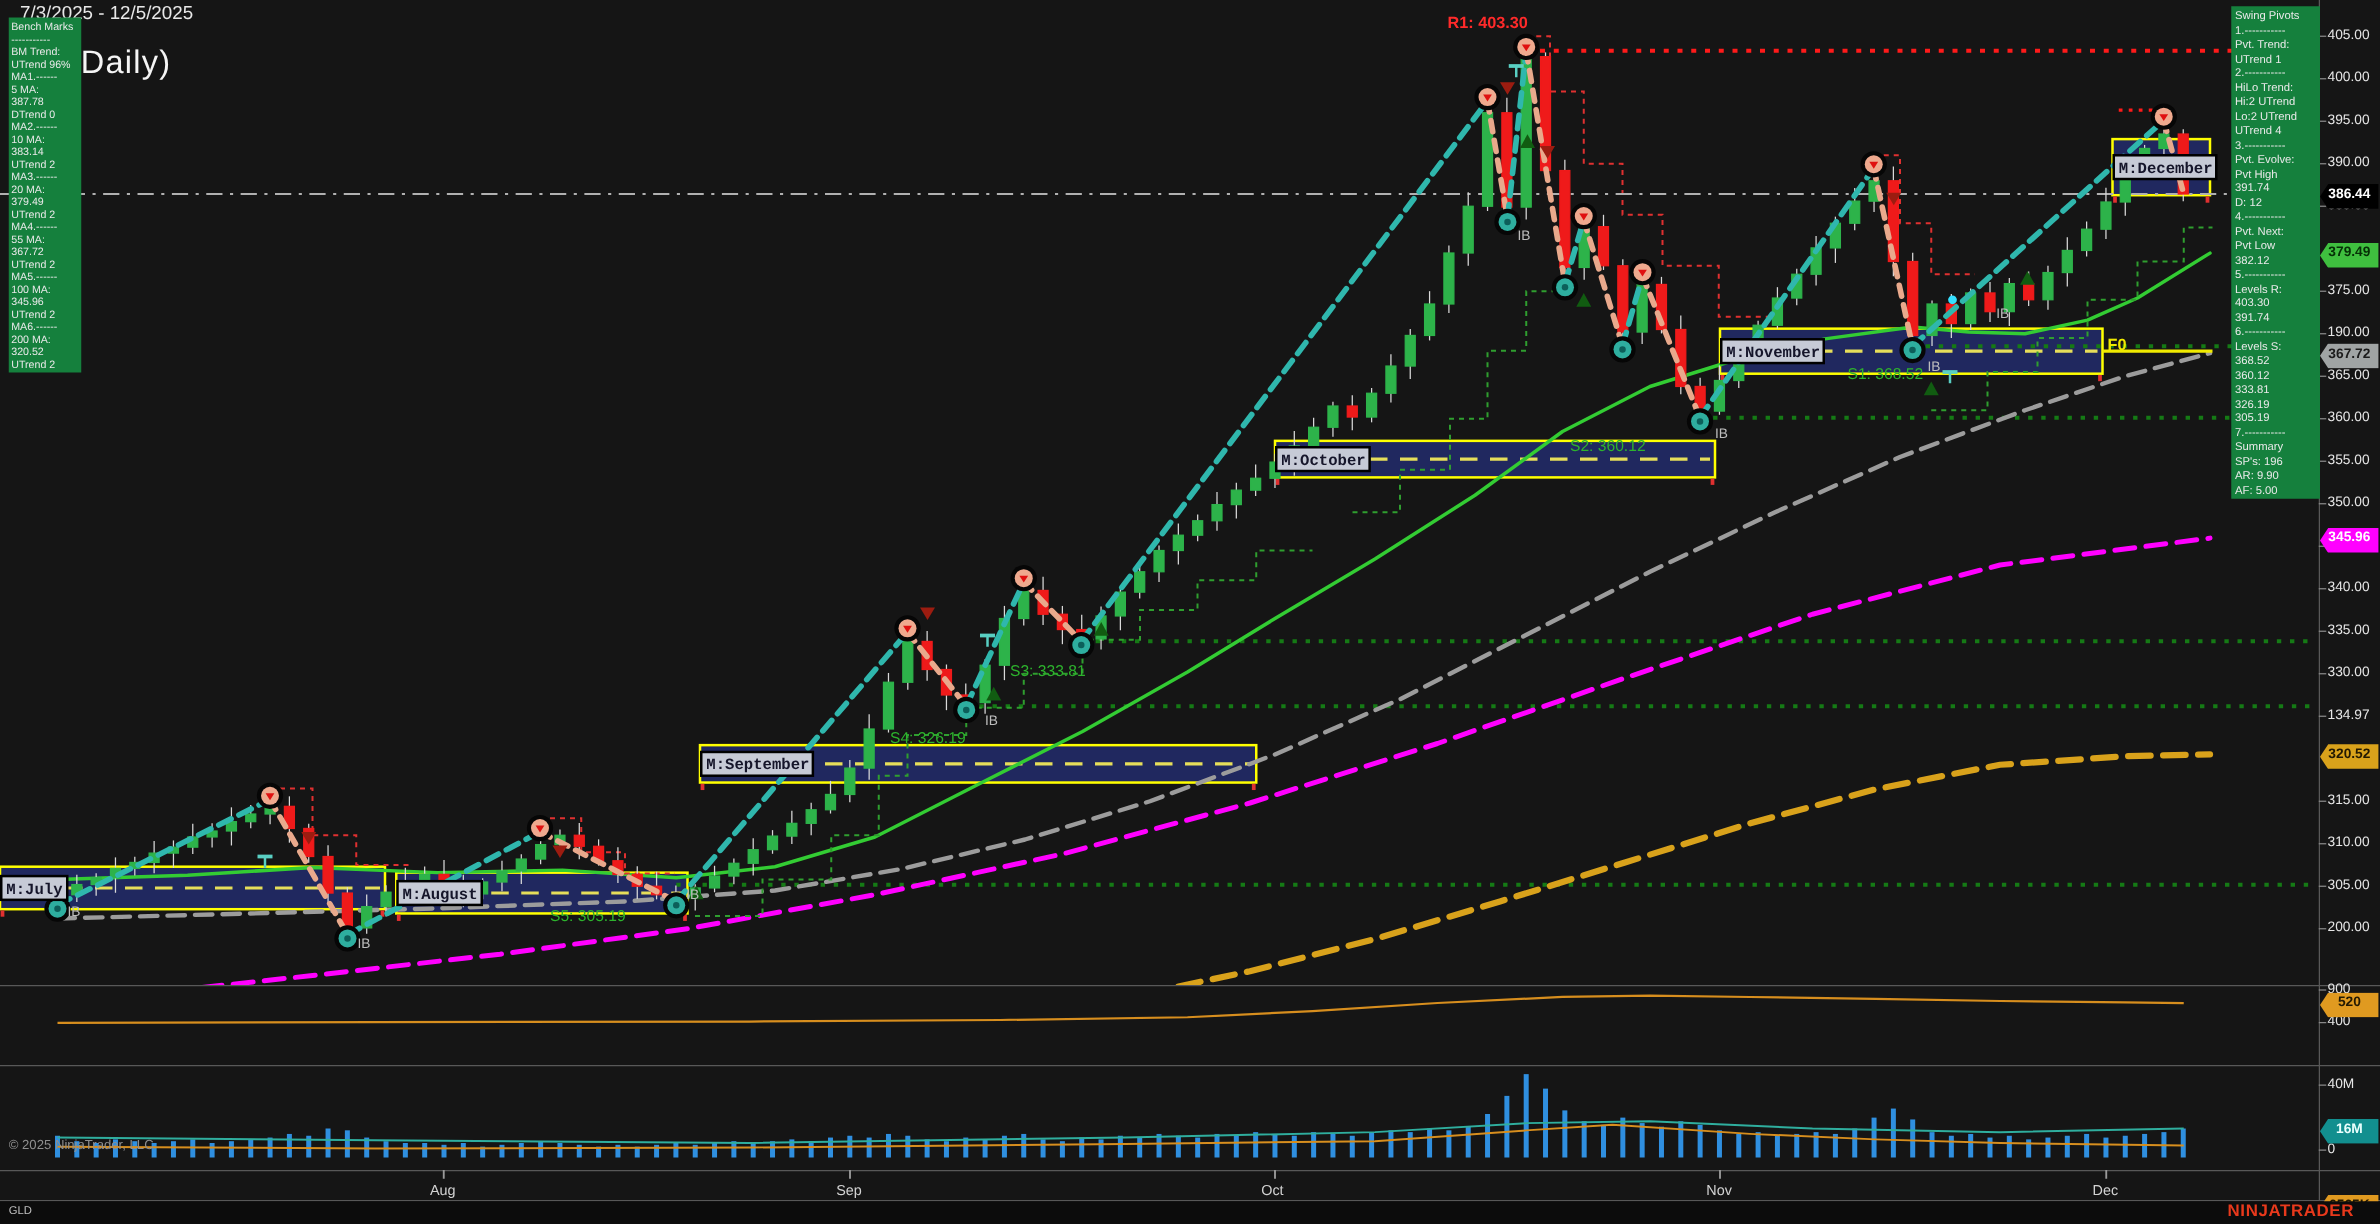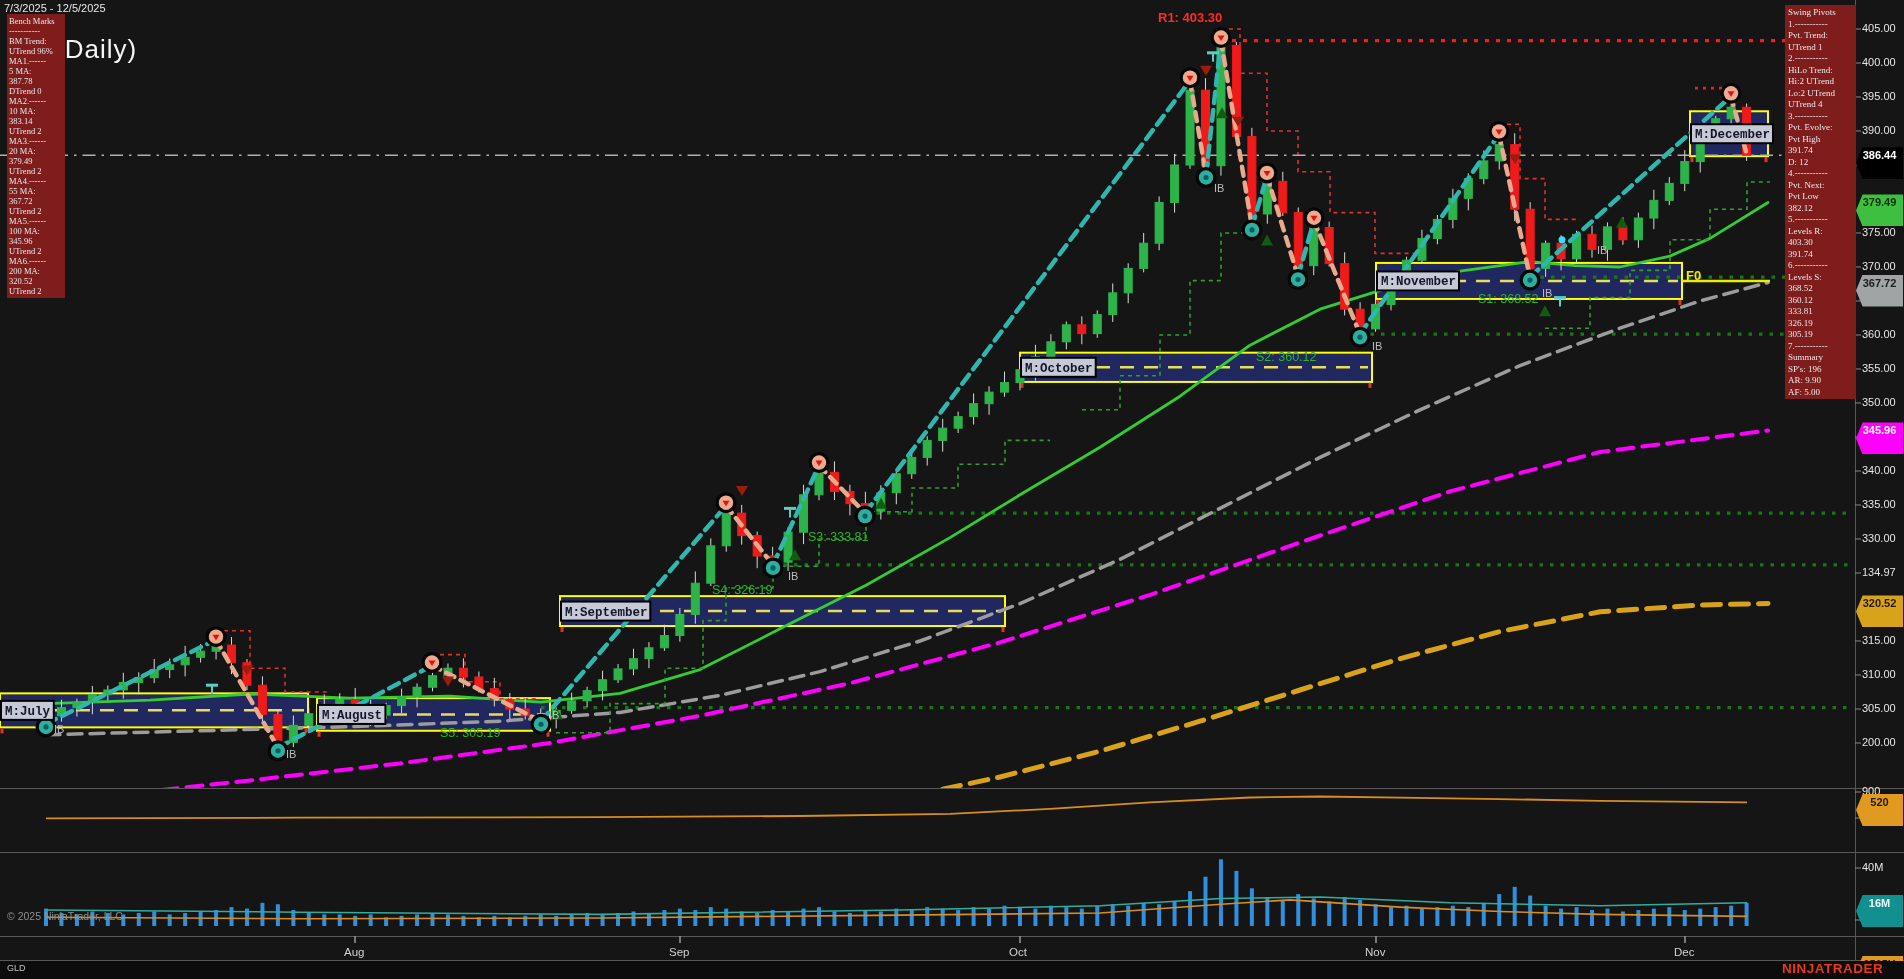--- a/index.html
+++ b/index.html
@@ -1,34 +1,34 @@
 <!DOCTYPE html>
 <html><head>
 <meta charset="utf-8">
 <style>
   html,body{margin:0;padding:0;background:#0a0a0a;}
   #stage{position:relative;width:1904px;height:979px;overflow:hidden;background:#151515;
          font-family:"Liberation Sans",sans-serif;}
   .abs{position:absolute;}
   #chart-svg{position:absolute;left:0;top:0;z-index:1;}
   .overlay{z-index:3;}
-  .side-panel{position:absolute;background:#7f1d1d;color:#e9e9e9;z-index:6;white-space:pre;font-family:Liberation Serif, serif;}
+  .side-panel{position:absolute;background:#15803d;color:#e9e9e9;z-index:6;white-space:pre;}
   #bench-panel{left:7px;top:14px;width:56px;height:282px;font-size:8.5px;line-height:10px;padding:2px 0 0 2px;}
   #swing-panel{left:1785px;top:5px;width:68px;height:392px;font-size:9px;line-height:11.5px;padding:2px 0 0 3px;}
-  #date-range{left:4px;top:2px;font-size:11px;color:#e8e8e8;z-index:5;}
+  #date-range{left:16px;top:2px;font-size:15px;color:#e8e8e8;z-index:5;}
   #chart-title{left:55px;top:34px;font-size:26px;color:#f5f5f5;z-index:4;letter-spacing:1px;}
   #r1-label{left:1158px;top:10px;font-size:13px;color:#ff2a2a;font-weight:bold;z-index:3;}
   #f0-label{left:1686px;top:268px;font-size:13px;color:#f0ea00;font-weight:bold;z-index:3;}
   #copyright{left:7px;top:910px;font-size:10.5px;color:#8f8f8f;z-index:3;}
   #bottombar{left:0;top:961px;width:1904px;height:18px;background:#0c0c0c;z-index:2;}
   #symbol-tab{left:7px;top:963px;font-size:9px;color:#c0c0c0;z-index:3;}
   #nt-logo{left:1782px;top:961px;font-size:13.5px;color:#e8391c;font-weight:800;letter-spacing:.5px;z-index:3;font-style:normal;}
   #price-axis{left:1855px;top:0;width:49px;height:960px;z-index:2;}
   .axlabel{position:absolute;left:7px;font-size:11px;color:#e6e6e6;}
-  .axbadge{position:absolute;left:1px;width:47px;height:32px;font-size:11px;font-weight:bold;
+  .axbadge{position:absolute;left:1px;width:47px;height:20px;font-size:11px;font-weight:bold;
            text-align:center;line-height:16px;
            clip-path:polygon(0 50%,14% 0,100% 0,100% 100%,14% 100%);}
   .panel-line{white-space:pre;}
 </style>
 </head>
 <body>
 
 <div id="stage">
   <svg id="chart-svg" width="1904" height="979">
       <defs>
@@ -628,21 +628,21 @@
   <div id="bench-panel" class="side-panel"><div class="panel-line">Bench Marks</div><div class="panel-line">-----------</div><div class="panel-line">BM Trend:</div><div class="panel-line">UTrend 96%</div><div class="panel-line">MA1.------</div><div class="panel-line">5 MA:</div><div class="panel-line">387.78</div><div class="panel-line">DTrend 0</div><div class="panel-line">MA2.------</div><div class="panel-line">10 MA:</div><div class="panel-line">383.14</div><div class="panel-line">UTrend 2</div><div class="panel-line">MA3.------</div><div class="panel-line">20 MA:</div><div class="panel-line">379.49</div><div class="panel-line">UTrend 2</div><div class="panel-line">MA4.------</div><div class="panel-line">55 MA:</div><div class="panel-line">367.72</div><div class="panel-line">UTrend 2</div><div class="panel-line">MA5.------</div><div class="panel-line">100 MA:</div><div class="panel-line">345.96</div><div class="panel-line">UTrend 2</div><div class="panel-line">MA6.------</div><div class="panel-line">200 MA:</div><div class="panel-line">320.52</div><div class="panel-line">UTrend 2</div></div>
   <div id="swing-panel" class="side-panel"><div class="panel-line">Swing Pivots</div><div class="panel-line">1.-----------</div><div class="panel-line">Pvt. Trend:</div><div class="panel-line">UTrend 1</div><div class="panel-line">2.-----------</div><div class="panel-line">HiLo Trend:</div><div class="panel-line">Hi:2 UTrend</div><div class="panel-line">Lo:2 UTrend</div><div class="panel-line">UTrend 4</div><div class="panel-line">3.-----------</div><div class="panel-line">Pvt. Evolve:</div><div class="panel-line">Pvt High</div><div class="panel-line">391.74</div><div class="panel-line">D: 12</div><div class="panel-line">4.-----------</div><div class="panel-line">Pvt. Next:</div><div class="panel-line">Pvt Low</div><div class="panel-line">382.12</div><div class="panel-line">5.-----------</div><div class="panel-line">Levels R:</div><div class="panel-line">403.30</div><div class="panel-line">391.74</div><div class="panel-line">6.-----------</div><div class="panel-line">Levels S:</div><div class="panel-line">368.52</div><div class="panel-line">360.12</div><div class="panel-line">333.81</div><div class="panel-line">326.19</div><div class="panel-line">305.19</div><div class="panel-line">7.-----------</div><div class="panel-line">Summary</div><div class="panel-line">SP's: 196</div><div class="panel-line">AR: 9.90</div><div class="panel-line">AF: 5.00</div></div>
 
   <div id="price-axis" class="abs">
       <div class="axlabel" style="top: 22px;">405.00</div>
       <div class="axlabel" style="top: 56px;">400.00</div>
       <div class="axlabel" style="top: 90px;">395.00</div>
       <div class="axlabel" style="top: 124px;">390.00</div>
       <div class="axlabel" style="top: 158px;">385.00</div>
       <div class="axlabel" style="top: 226px;">375.00</div>
-      <div class="axlabel" style="top: 260px;">370.00</div>
+      <div class="axlabel" style="top: 260px;">190.00</div>
       <div class="axlabel" style="top: 294px;">365.00</div>
       <div class="axlabel" style="top: 328px;">360.00</div>
       <div class="axlabel" style="top: 362px;">355.00</div>
       <div class="axlabel" style="top: 396px;">350.00</div>
       <div class="axlabel" style="top: 430px;">345.00</div>
       <div class="axlabel" style="top: 464px; text-align: right;">340.00</div>
       <div class="axlabel" style="top: 498px;">335.00</div>
       <div class="axlabel" style="top: 532px;">330.00</div>
       <div class="axlabel" style="top: 566px;">134.97</div>
       <div class="axlabel" style="top: 634px;">315.00</div>

